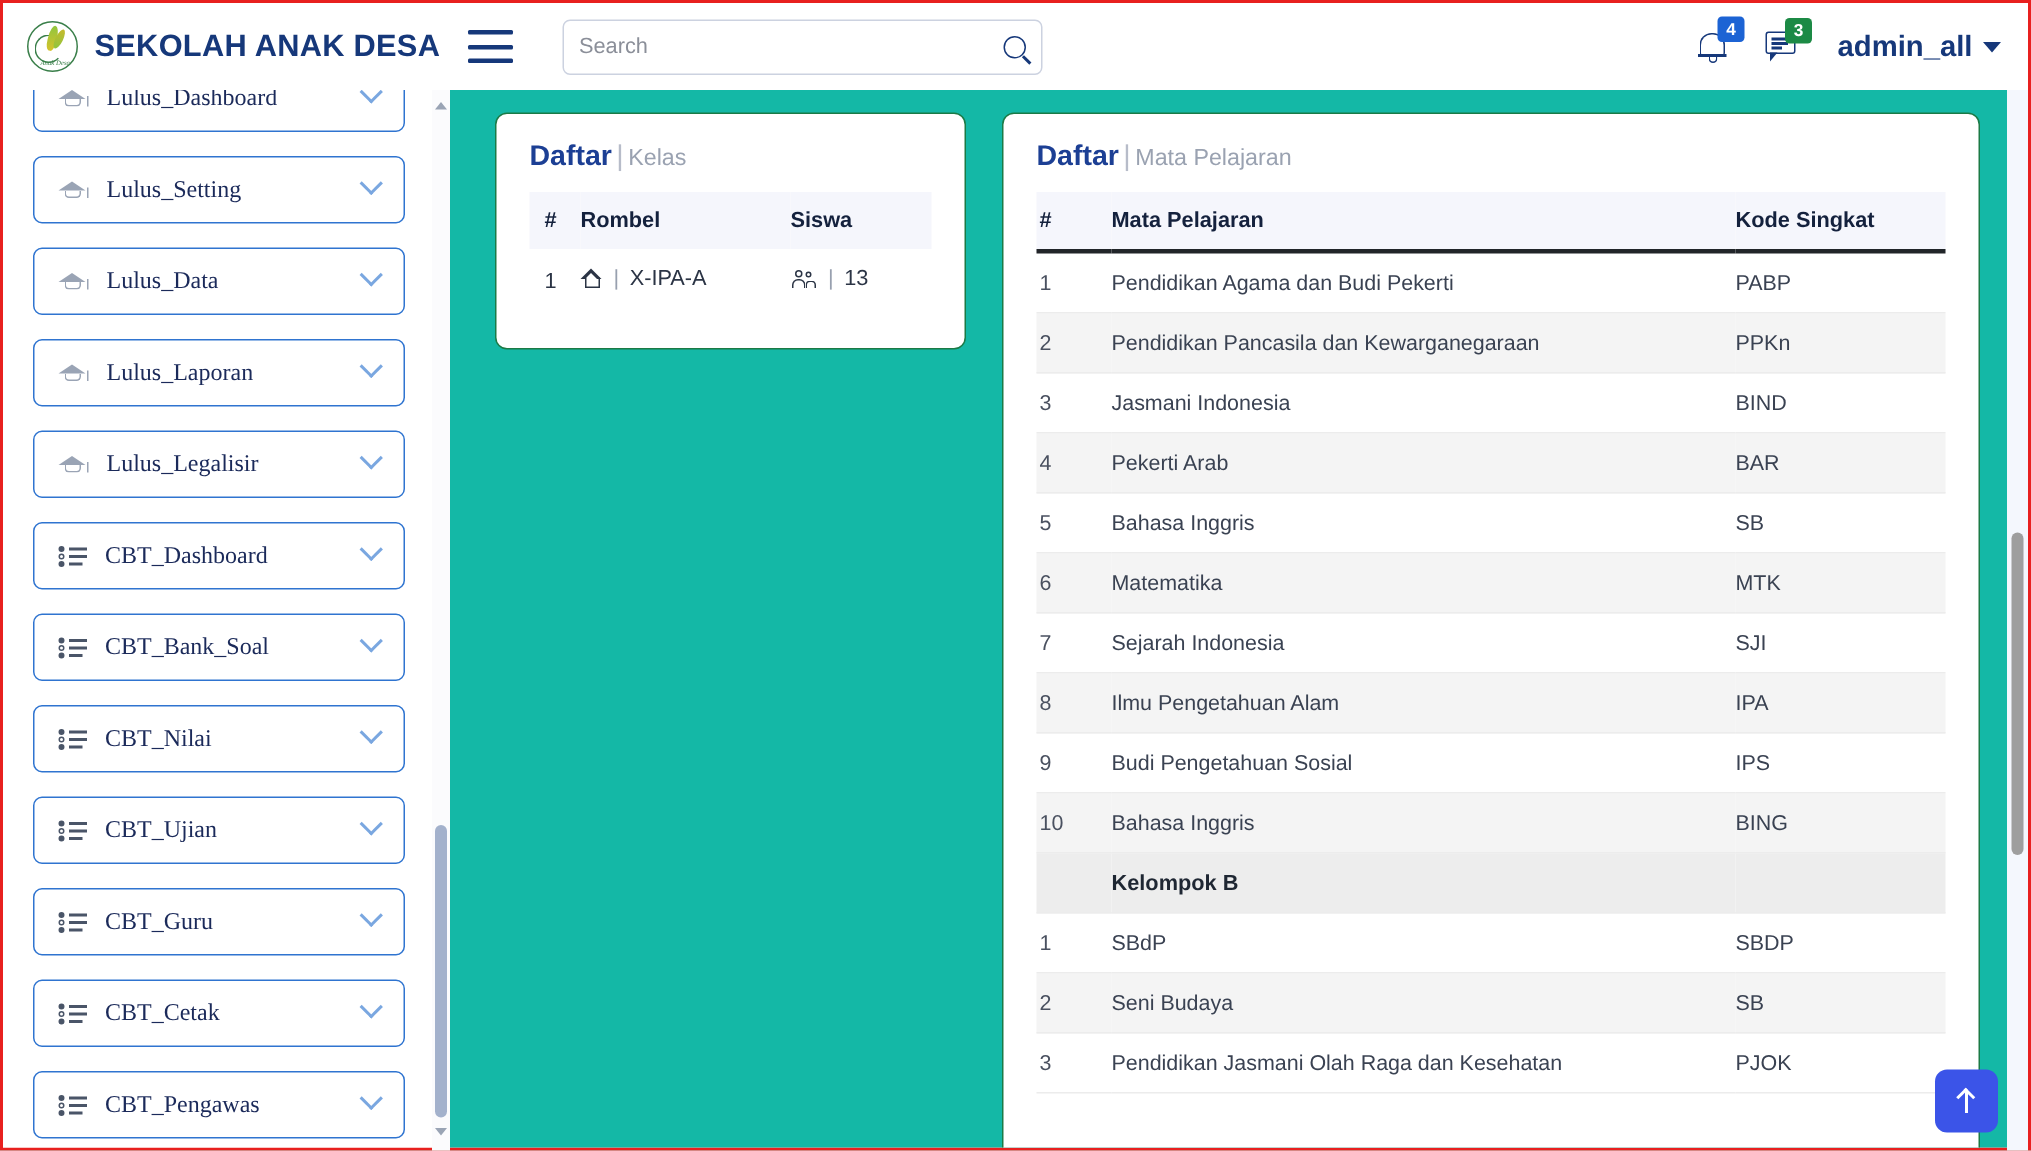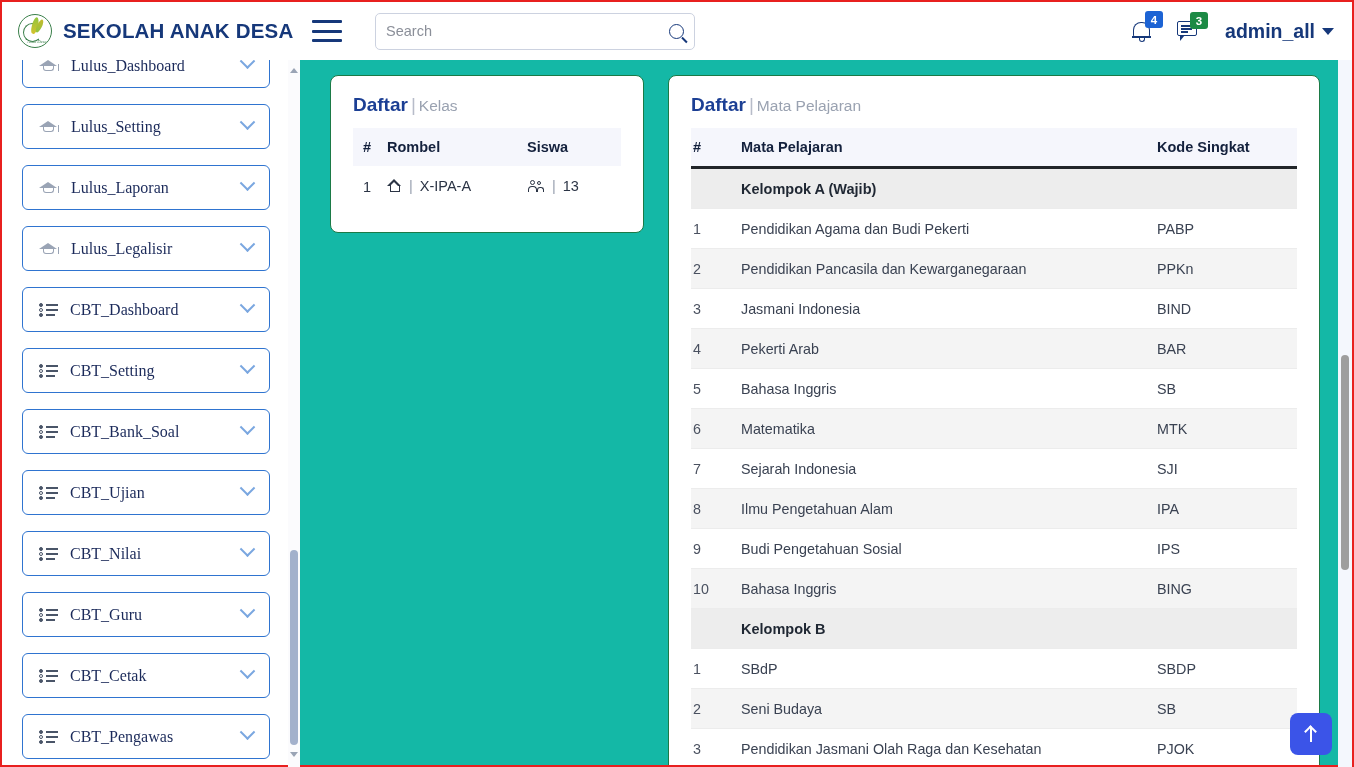--- a/index.html
+++ b/index.html
@@ -368,29 +368,38 @@
         </span>
         <span class="sb-label">Lulus_Setting</span>
         <span class="sb-chev"></span>
       </div>
       <div class="sb-item">
         <span class="icap">
           <span class="cap"></span>
           <span class="base"></span>
           <span class="tass"></span>
         </span>
-        <span class="sb-label">Lulus_Laporan</span>
+        <span class="sb-label">Lulus_Data</span>
         <span class="sb-chev"></span>
       </div>
       <div class="sb-item">
         <span class="icap">
           <span class="cap"></span>
           <span class="base"></span>
           <span class="tass"></span>
         </span>
+        <span class="sb-label">Lulus_Laporan</span>
+        <span class="sb-chev"></span>
+      </div>
+      <div class="sb-item">
+        <span class="icap">
+          <span class="cap"></span>
+          <span class="base"></span>
+          <span class="tass"></span>
+        </span>
         <span class="sb-label">Lulus_Legalisir</span>
         <span class="sb-chev"></span>
       </div>
       <div class="sb-item">
         <span class="ilist">
           <span class="d f r1"></span>
           <span class="ln ln1"></span>
           <span class="d r2"></span>
           <span class="ln ln2"></span>
           <span class="d f r3"></span>
@@ -401,57 +410,45 @@
       </div>
       <div class="sb-item">
         <span class="ilist">
           <span class="d f r1"></span>
           <span class="ln ln1"></span>
           <span class="d r2"></span>
           <span class="ln ln2"></span>
           <span class="d f r3"></span>
           <span class="ln ln3"></span>
         </span>
-        <span class="sb-label">CBT_Setting</span>
-        <span class="sb-chev"></span>
-      </div>
-      <div class="sb-item">
-        <span class="ilist">
-          <span class="d f r1"></span>
-          <span class="ln ln1"></span>
-          <span class="d r2"></span>
-          <span class="ln ln2"></span>
-          <span class="d f r3"></span>
-          <span class="ln ln3"></span>
-        </span>
         <span class="sb-label">CBT_Bank_Soal</span>
         <span class="sb-chev"></span>
       </div>
       <div class="sb-item">
         <span class="ilist">
           <span class="d f r1"></span>
           <span class="ln ln1"></span>
           <span class="d r2"></span>
           <span class="ln ln2"></span>
           <span class="d f r3"></span>
           <span class="ln ln3"></span>
         </span>
+        <span class="sb-label">CBT_Nilai</span>
+        <span class="sb-chev"></span>
+      </div>
+      <div class="sb-item">
+        <span class="ilist">
+          <span class="d f r1"></span>
+          <span class="ln ln1"></span>
+          <span class="d r2"></span>
+          <span class="ln ln2"></span>
+          <span class="d f r3"></span>
+          <span class="ln ln3"></span>
+        </span>
         <span class="sb-label">CBT_Ujian</span>
-        <span class="sb-chev"></span>
-      </div>
-      <div class="sb-item">
-        <span class="ilist">
-          <span class="d f r1"></span>
-          <span class="ln ln1"></span>
-          <span class="d r2"></span>
-          <span class="ln ln2"></span>
-          <span class="d f r3"></span>
-          <span class="ln ln3"></span>
-        </span>
-        <span class="sb-label">CBT_Nilai</span>
         <span class="sb-chev"></span>
       </div>
       <div class="sb-item">
         <span class="ilist">
           <span class="d f r1"></span>
           <span class="ln ln1"></span>
           <span class="d r2"></span>
           <span class="ln ln2"></span>
           <span class="d f r3"></span>
           <span class="ln ln3"></span>
@@ -553,25 +550,20 @@
     </div>
     <table class="tbl-mapel">
       <thead>
           <tr>
         <th>#</th>
         <th>Mata Pelajaran</th>
         <th>Kode Singkat</th>
       </tr>
         </thead>
       <tbody id="mapel-body">
-          <tr class="group">
-            <td></td>
-            <td>Kelompok A (Wajib)</td>
-            <td></td>
-          </tr>
           <tr>
             <td>1</td>
             <td>Pendidikan Agama dan Budi Pekerti</td>
             <td>PABP</td>
           </tr>
           <tr class="alt">
             <td>2</td>
             <td>Pendidikan Pancasila dan Kewarganegaraan</td>
             <td>PPKn</td>
           </tr>

